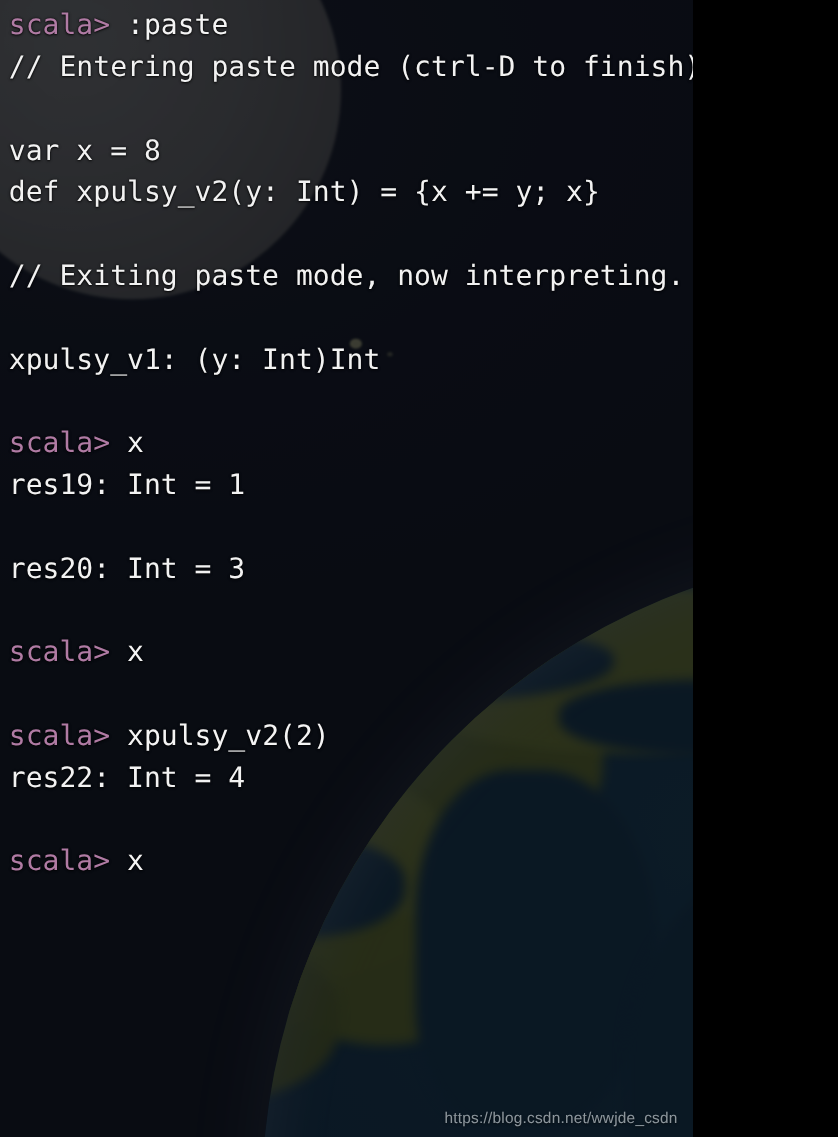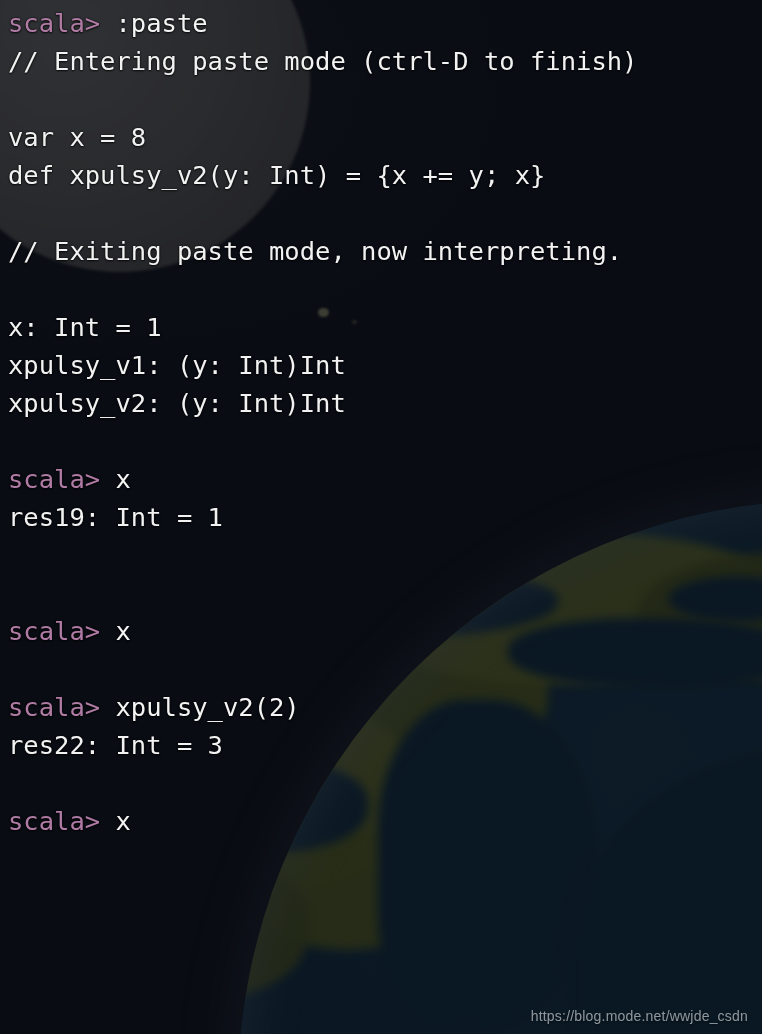--- a/index.html
+++ b/index.html
@@ -2,21 +2,21 @@
 <html><head>
 <meta charset="utf-8">
 <style>
   html, body {
     margin: 0;
     padding: 0;
     background: #000;
   }
   #screen {
     position: relative;
-    width: 762px;
+    width: 630px;
     height: 1034px;
     overflow: hidden;
     background: #0f172a;
     font-family: "DejaVu Sans Mono", "Liberation Mono", monospace;
   }
 
   
   .wallpaper {
     position: absolute;
     inset: 0;
@@ -163,30 +163,29 @@
 
   <div class="terminal">
     <div class="line"><span class="prompt">scala&gt;</span><span class="cmd"> :paste</span></div>
     <div class="line">// Entering paste mode (ctrl-D to finish)</div>
     <div class="line blank"></div>
     <div class="line">var x = 8</div>
     <div class="line">def xpulsy_v2(y: Int) = {x += y; x}</div>
     <div class="line blank"></div>
     <div class="line">// Exiting paste mode, now interpreting.</div>
     <div class="line blank"></div>
-    <div class="line">x: Int = 1</div>
     <div class="line">xpulsy_v1: (y: Int)Int</div>
-    <div class="line">xpulsy_v2: (y: Int)Int</div>
     <div class="line blank"></div>
     <div class="line"><span class="prompt">scala&gt;</span><span class="cmd"> x</span></div>
     <div class="line">res19: Int = 1</div>
     <div class="line blank"></div>
+    <div class="line">res20: Int = 3</div>
     <div class="line blank"></div>
     <div class="line"><span class="prompt">scala&gt;</span><span class="cmd"> x</span></div>
     <div class="line blank"></div>
     <div class="line"><span class="prompt">scala&gt;</span><span class="cmd"> xpulsy_v2(2)</span></div>
-    <div class="line">res22: Int = 3</div>
+    <div class="line">res22: Int = 4</div>
     <div class="line blank"></div>
     <div class="line"><span class="prompt">scala&gt;</span><span class="cmd"> x</span></div>
   </div>
 
-  <div class="watermark">https://blog.mode.net/wwjde_csdn</div>
+  <div class="watermark">https://blog.csdn.net/wwjde_csdn</div>
 </div>
 
 </body></html>

